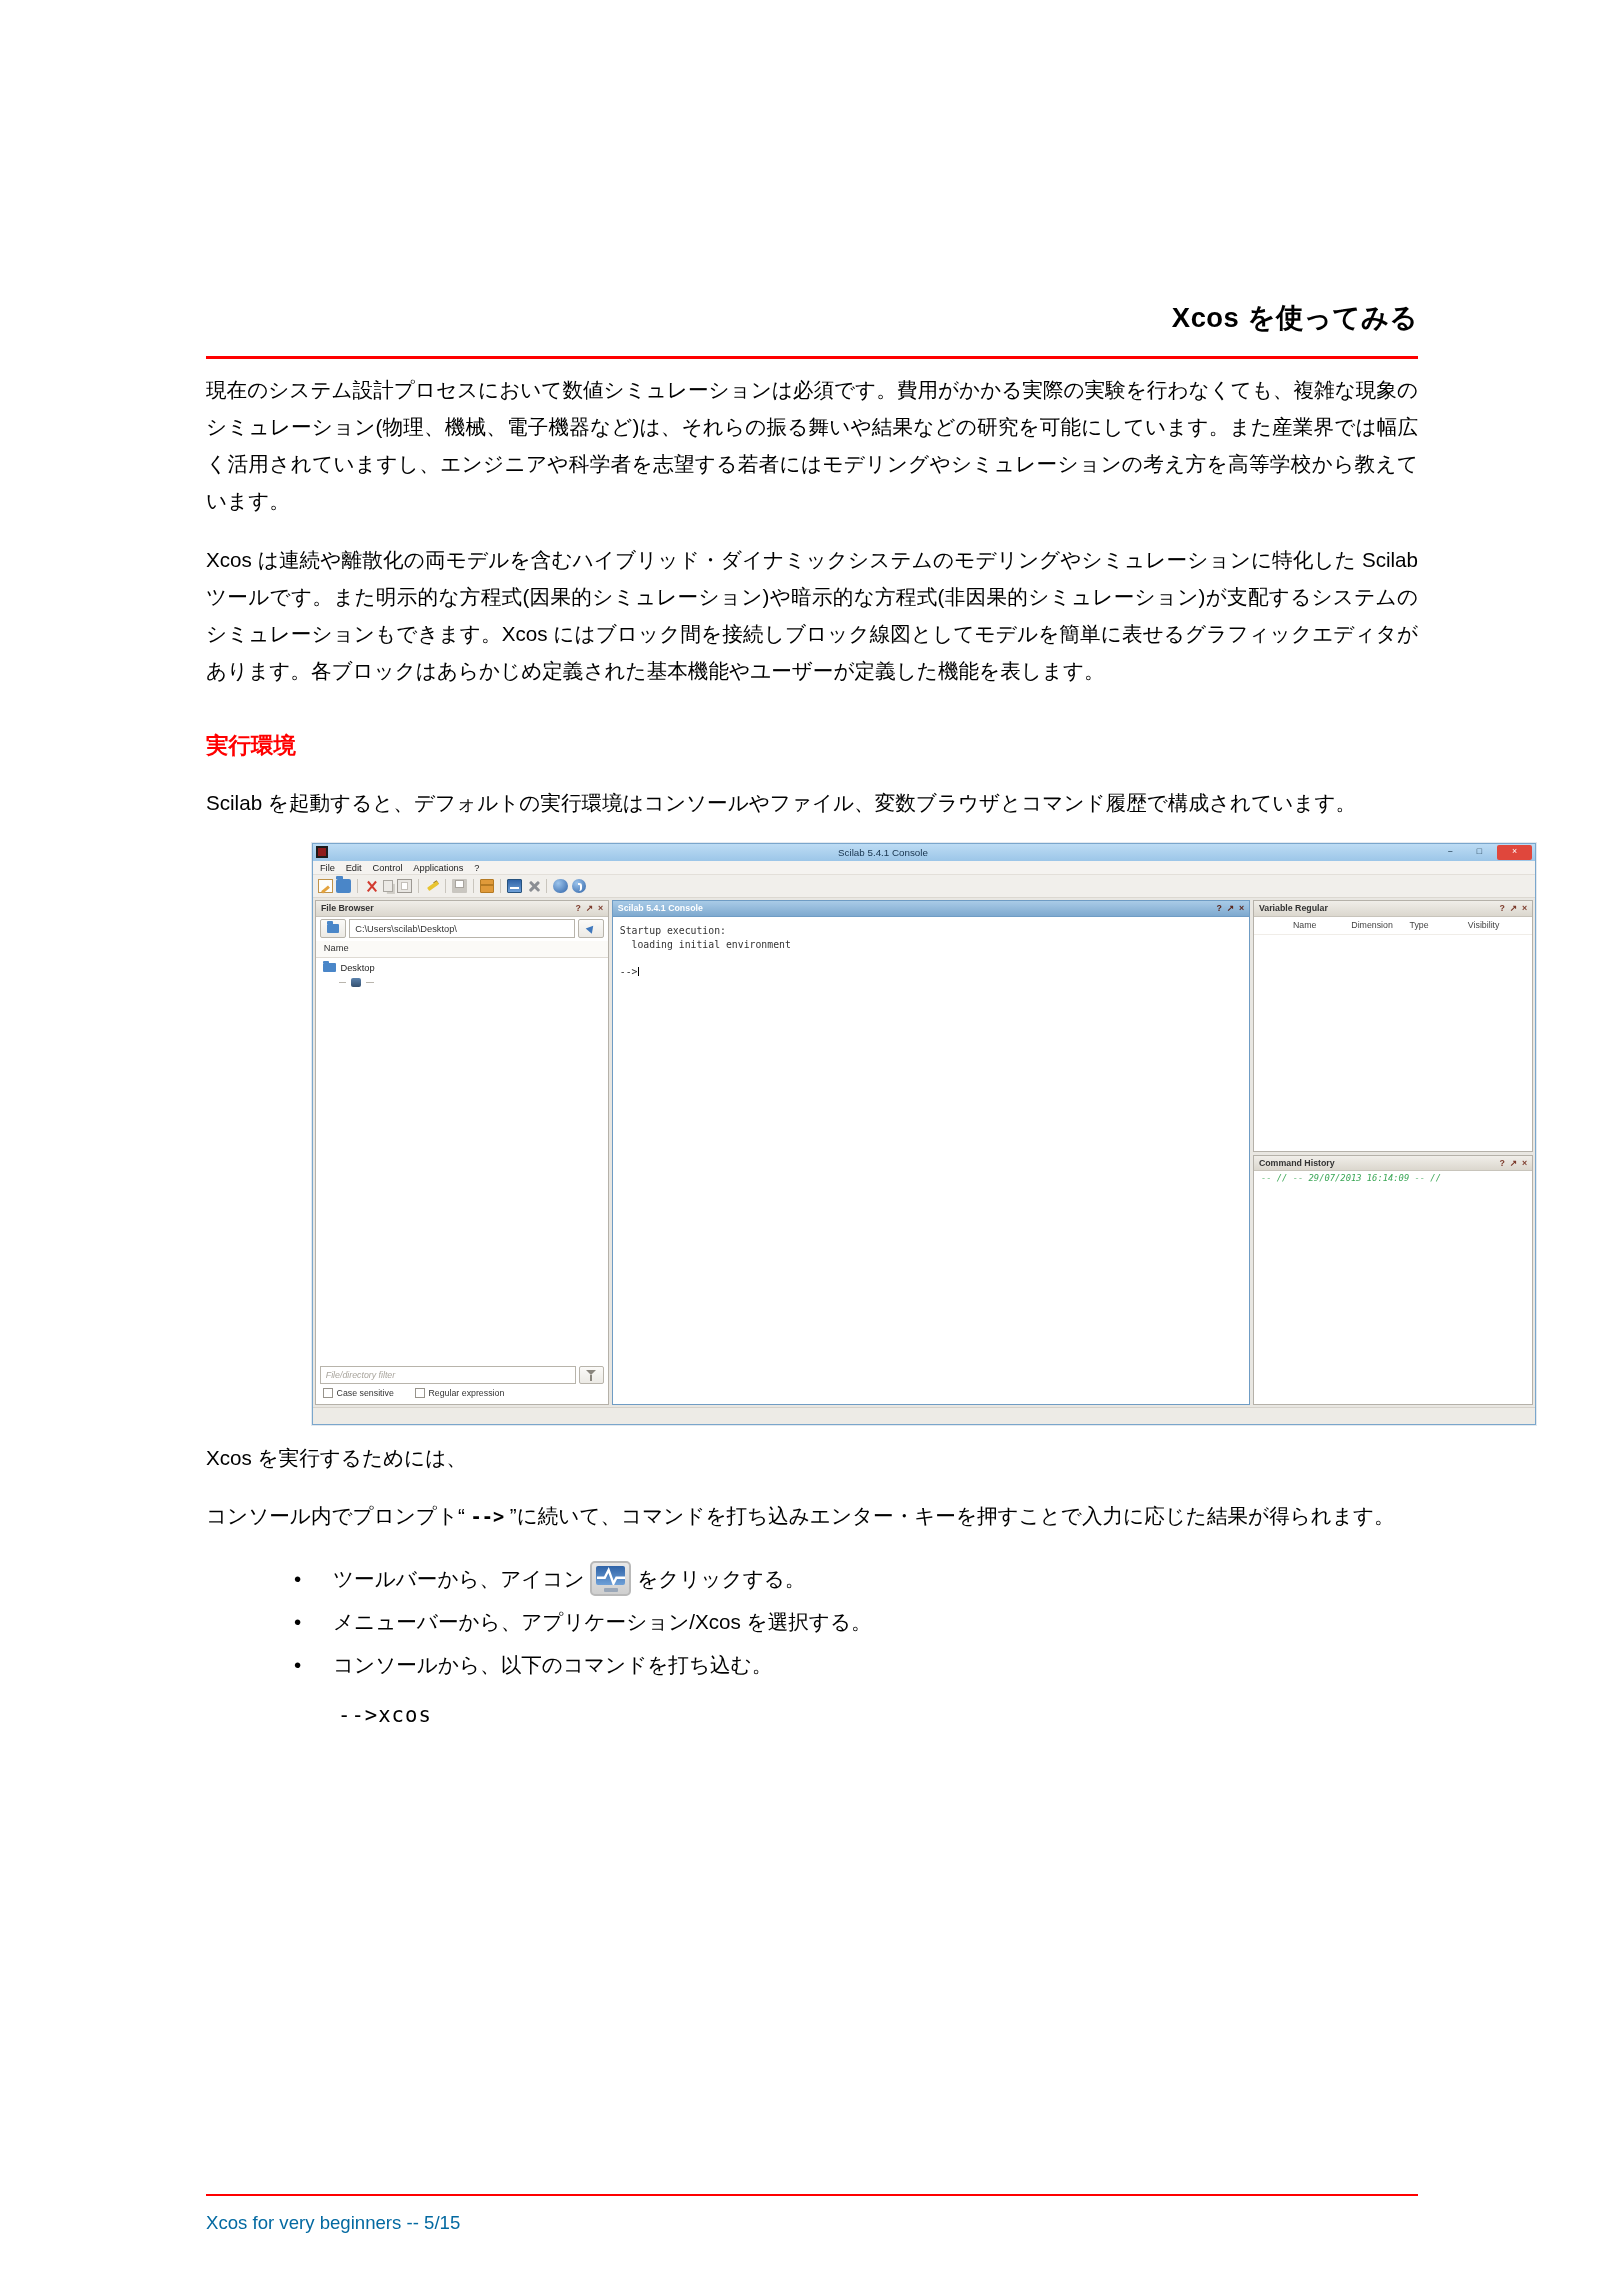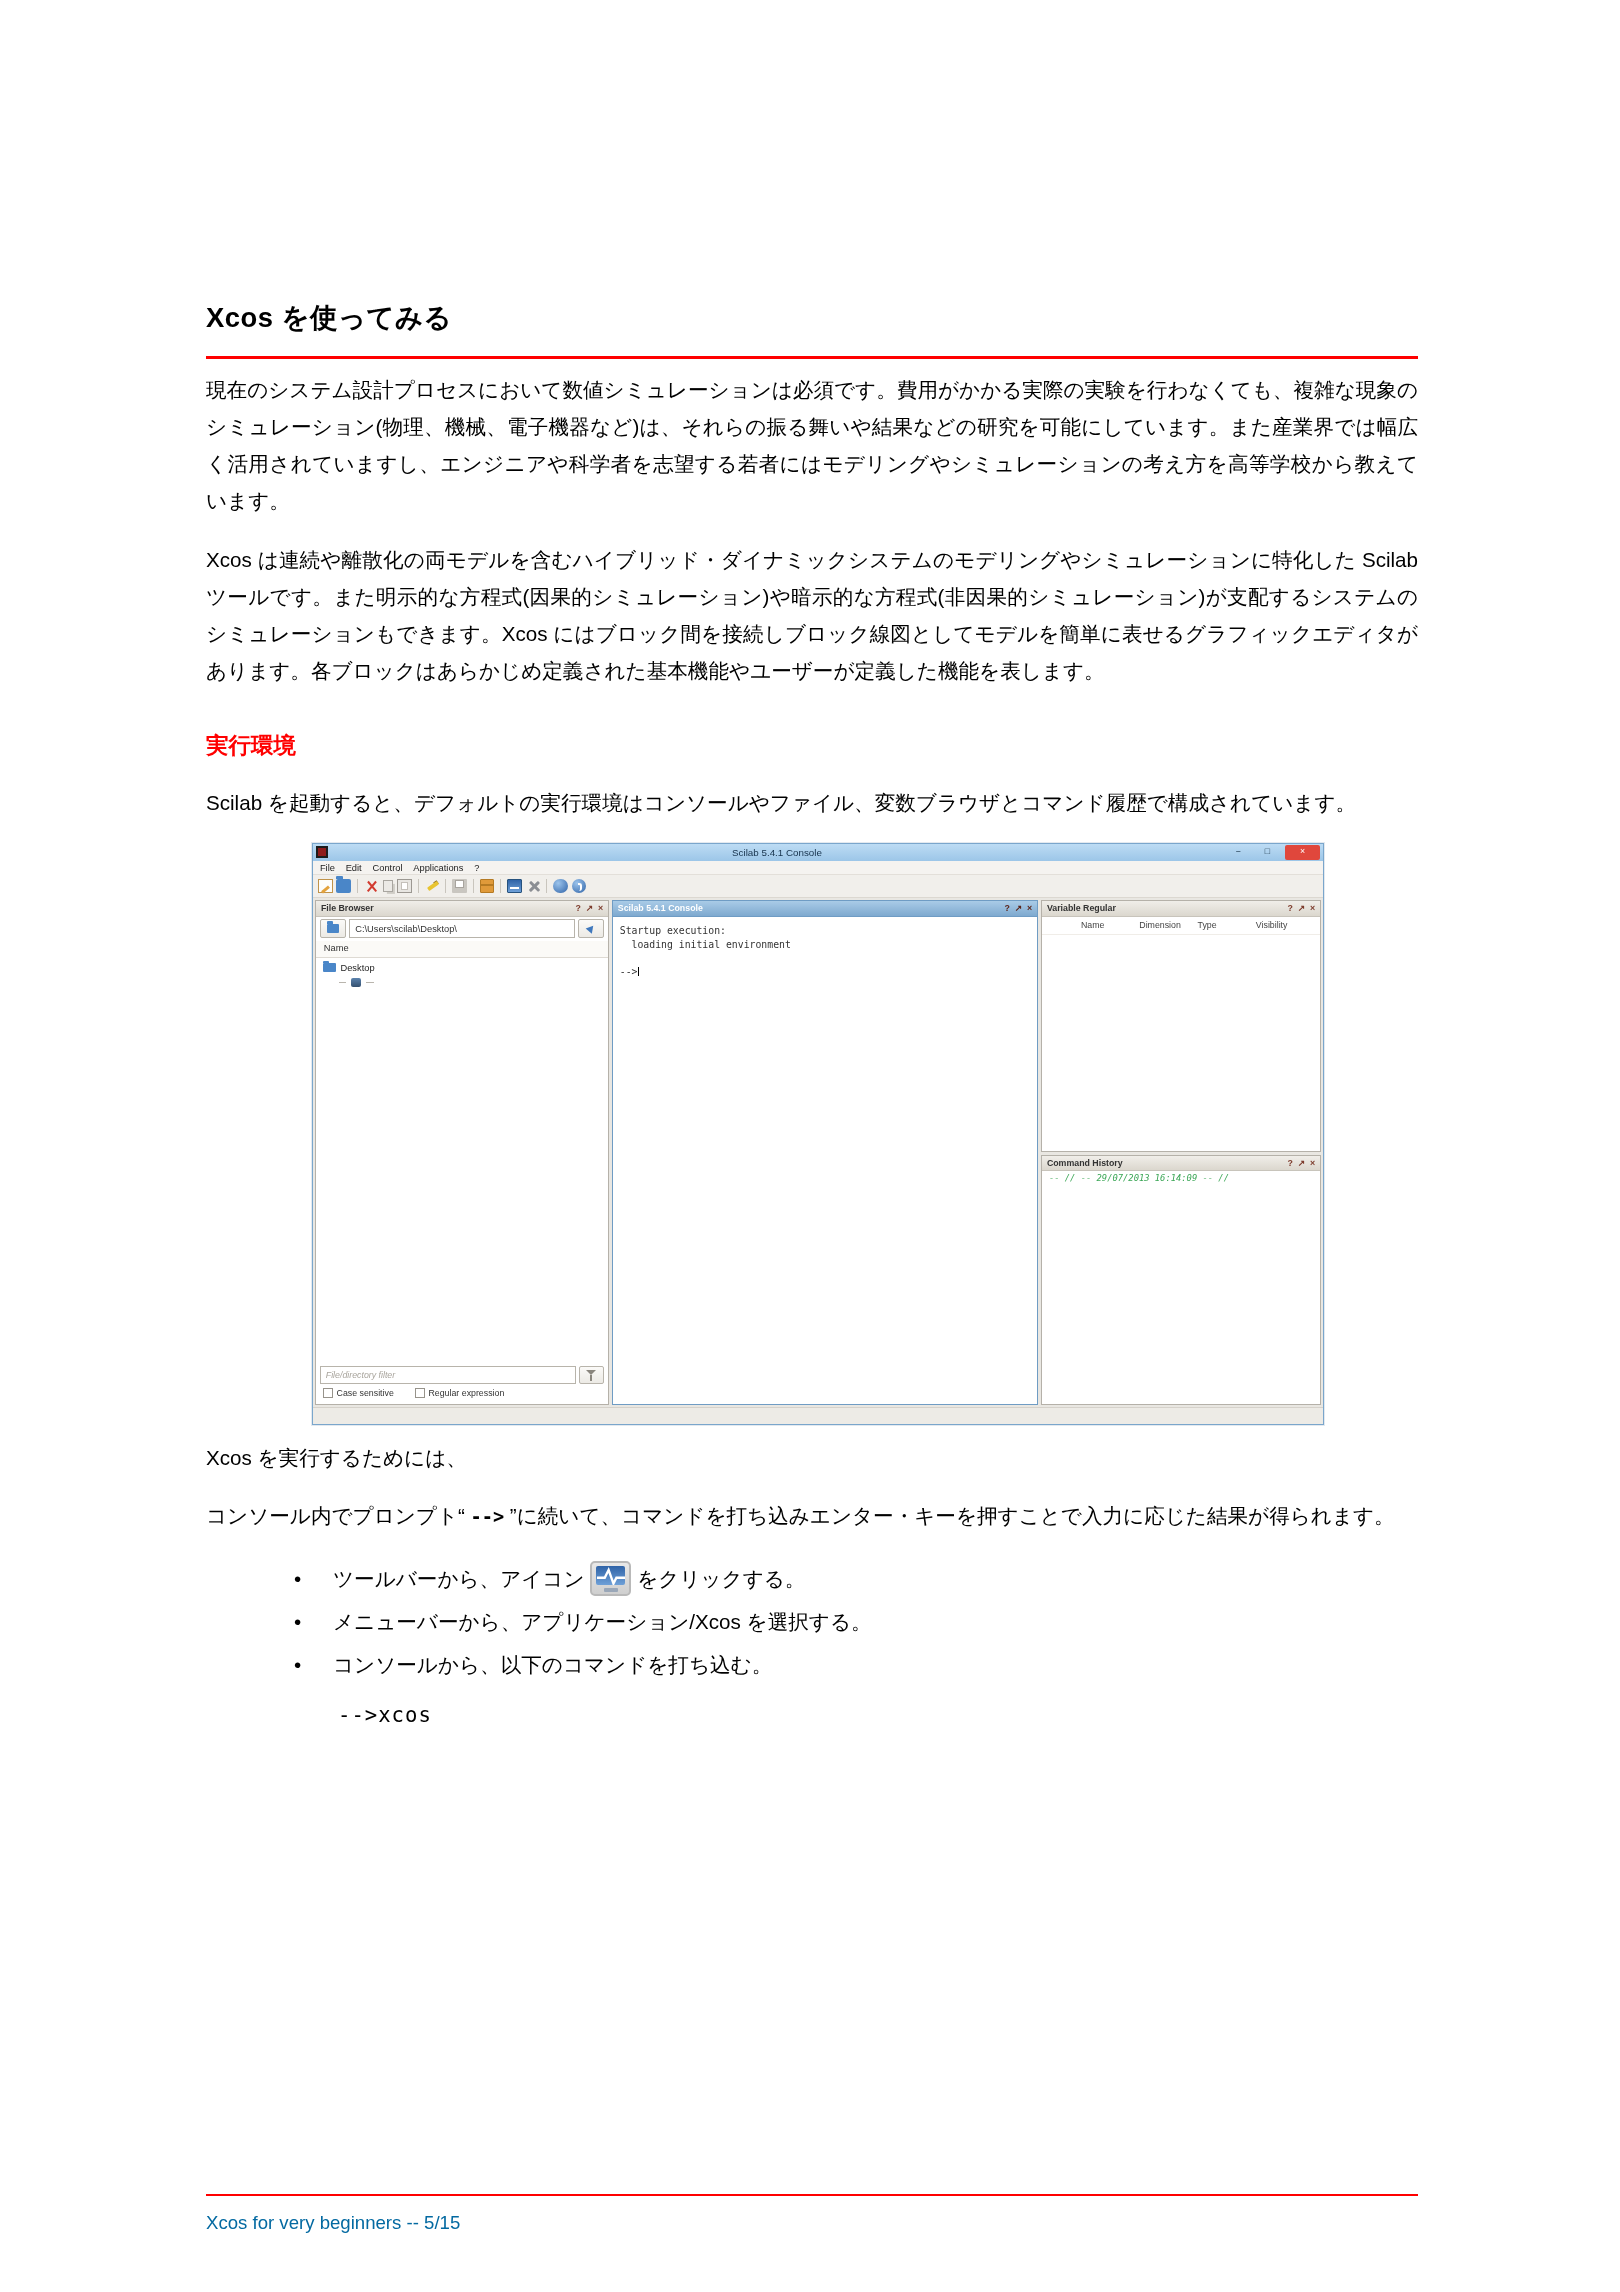--- a/index.html
+++ b/index.html
@@ -6,21 +6,21 @@
   html,body { margin:0; padding:0; }
   body {
     width:1620px; height:2293px; position:relative;
     background:#ffffff; color:#000;
     font-family:"Liberation Sans", sans-serif;
   }
 
   
   .content { position:absolute; left:206px; top:300px; width:1212px; }
 
-  .doc-title { font-size:27.4px; font-weight:bold; margin:0 0 19.6px 0; letter-spacing:0.5px; }
+  .doc-title { font-size:27.4px; font-weight:bold; margin:0 0 19.6px 0; letter-spacing:0.5px;text-align:right; }
   .red-rule { height:3.9px; background:#ff0000; margin:0 0 11.8px 0; }
 
   p.body-text { font-size:20.6px; line-height:37px; text-align:justify; margin:0 0 21.6px 0; }
   .section-heading { color:#ff0000; font-size:22.5px; font-weight:bold; margin:41px 0 23.5px 0; }
 
   .arrow-inline { font-family:"DejaVu Sans Mono", monospace; font-weight:bold; font-size:18.6px; }
 
   .after-shot { margin-top:23.5px; }
   .lead-in { margin-bottom:13.7px; }
 
@@ -36,21 +36,21 @@
   
   .xcos-inline-icon { display:inline-block; width:41px; height:35px; vertical-align:-9.8px;
     border:2px solid #b9b9b9; border-radius:4.9px; background:linear-gradient(#e8e8e8,#cfcfcf);
     position:relative; margin:0 5.9px; }
   .xcos-inline-icon .screen { position:absolute; left:3.9px; top:2.9px; right:3.9px; bottom:8.8px;
     background:linear-gradient(#2f63a7,#6ea0d8); border-radius:2px; overflow:hidden; }
   .xcos-inline-icon .screen svg { display:block; }
   .xcos-inline-icon .base { position:absolute; left:11.8px; right:11.8px; bottom:2px; height:3.9px; background:#9aa7b8; border-radius:1px; }
 
   
-  .scilab-window { width:1012px; height:582px; margin:5.9px 0 13.7px 106px;
+  .scilab-window { width:1224px; height:582px; margin:5.9px 0 13.7px 106px;
     border:1px solid #7aa6cc; background:#f0eeea; font-size:9.8px;
     display:flex; flex-direction:column; box-shadow:0 0 0 1px #e3e9ef; }
 
   .titlebar { height:16.7px; background:linear-gradient(#bddcf4,#9cc6e8);
     display:flex; align-items:center; padding:0 2.9px; flex:none; }
   .app-icon { width:11.8px; height:11.8px; background:#1c1c1c; position:relative; flex:none; }
   .app-icon::after { content:""; position:absolute; left:2px; top:2px; right:2px; bottom:2px; background:#8e1b1b; }
   .titlebar .title { flex:1; text-align:center; font-size:9.8px; color:#17334d; }
   .winbtns { display:flex; align-items:center; gap:5.9px; flex:none; }
   .btn-min, .btn-max { width:23.5px; height:12.7px; text-align:center; font-size:8.8px; line-height:11.8px; color:#10293d; cursor:default; }

